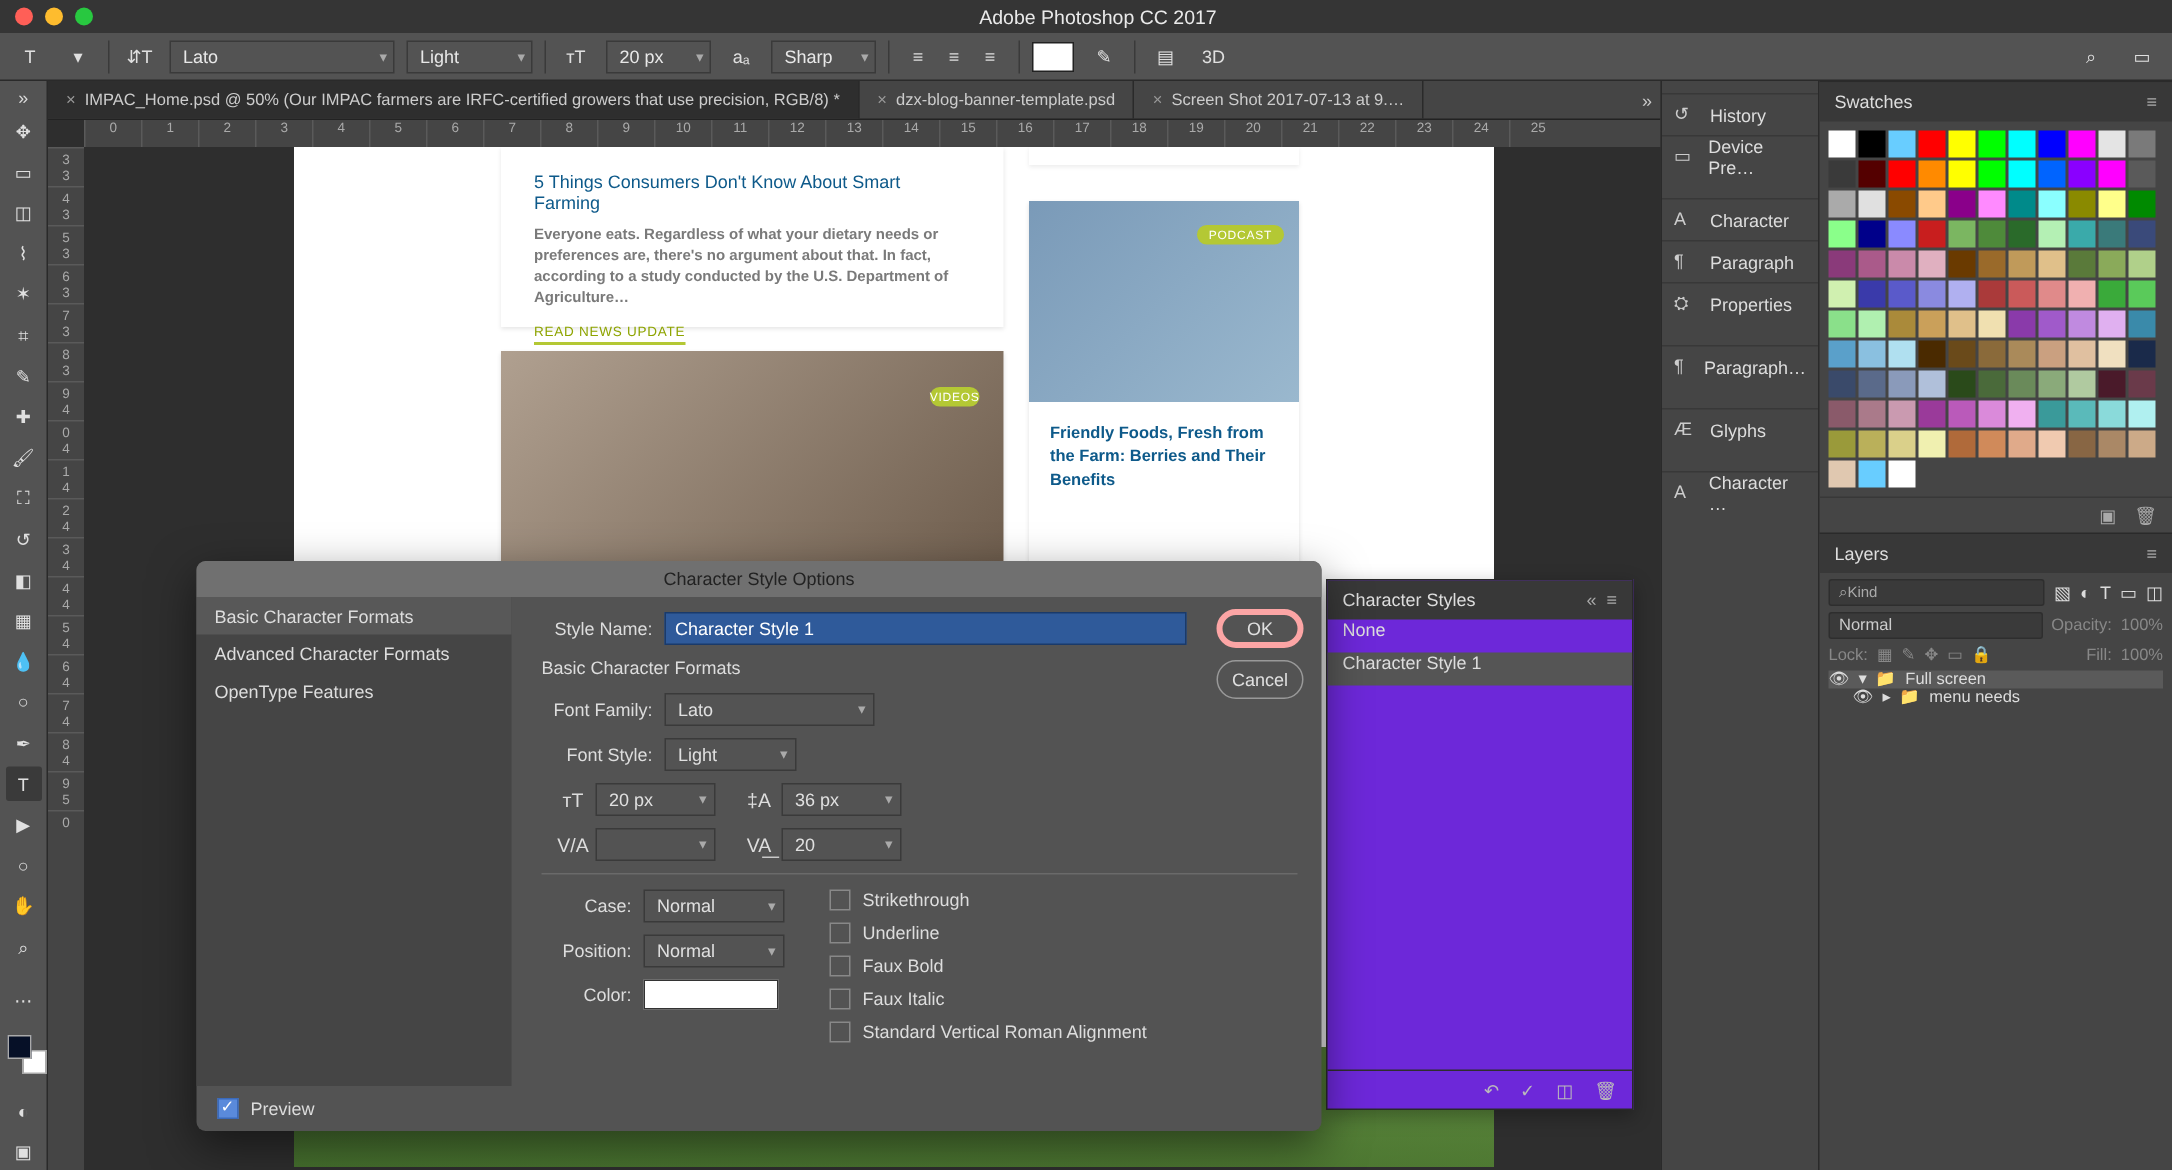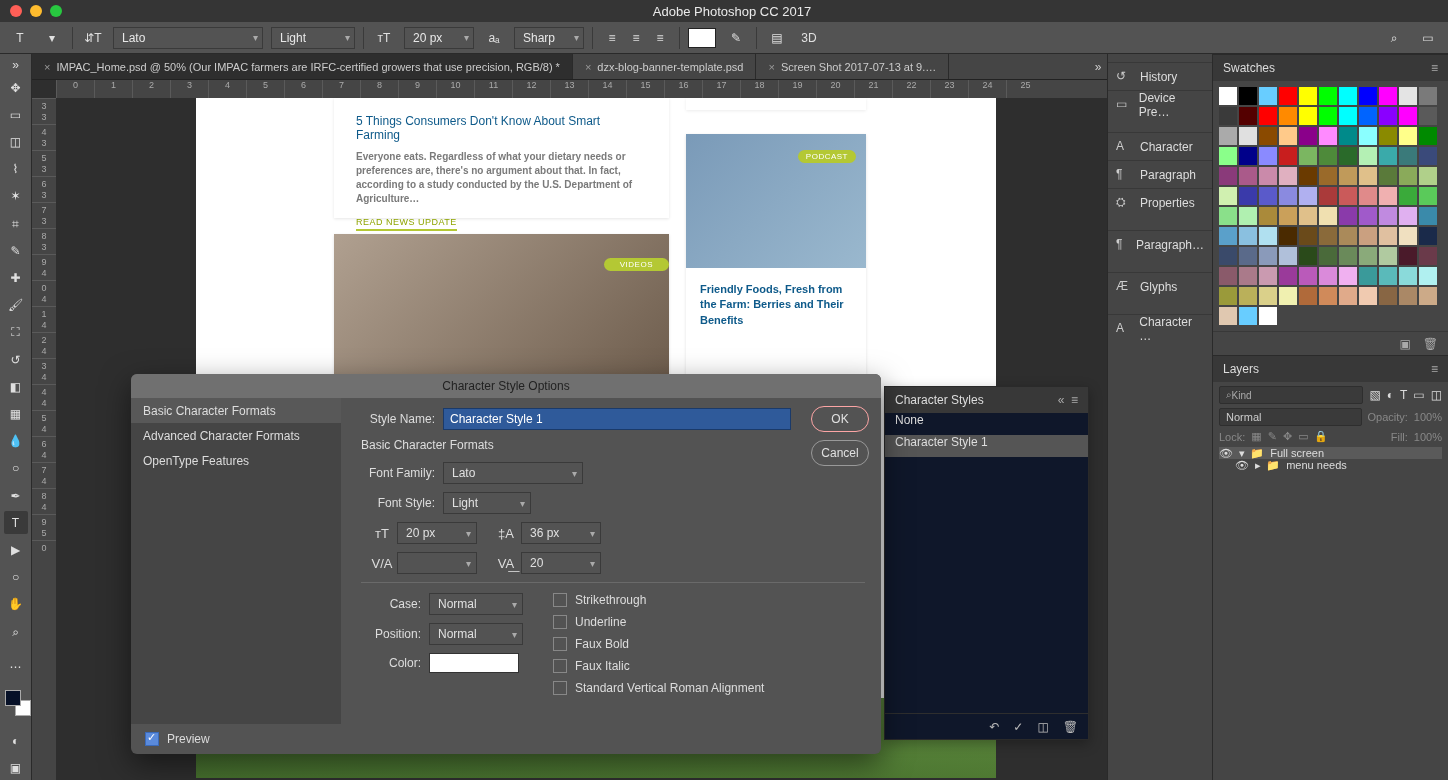--- a/index.html
+++ b/index.html
@@ -46,21 +46,21 @@
   .card1 p{color:#7a7a7a;font-size:10px;line-height:1.4;margin-bottom:10px;font-weight:bold;}
   .card1 a{color:#8ea400;font-size:9px;letter-spacing:.5px;border-bottom:2px solid #b4c834;padding-bottom:2px;}
   .card2{position:absolute;left:654px;top:18px;width:180px;height:12px;background:#fff;box-shadow:0 1px 3px rgba(0,0,0,.08);}
   .card3{position:absolute;left:654px;top:54px;width:180px;height:270px;background:#fff;box-shadow:0 1px 3px rgba(0,0,0,.12);}
   .card3 .img{height:134px;background:linear-gradient(135deg,#7a9ab8,#9ab8ce);position:relative;}
   .card3 .badge{position:absolute;right:10px;top:16px;background:#b4c834;color:#fff;font-size:8px;padding:2px 8px;border-radius:8px;letter-spacing:.5px;}
   .card3 .body{padding:14px;}
   .card3 h5{color:#0e5a8a;font-size:11px;line-height:1.4;}
   .card4{position:absolute;left:302px;top:154px;width:335px;height:170px;background:#fff;box-shadow:0 1px 3px rgba(0,0,0,.12);}
   .card4 .img{height:170px;background:linear-gradient(135deg,#b0a090,#6b5a4a);position:relative;}
-  .card4 .badge{position:absolute;right:0;top:24px;background:#b4c834;color:#fff;font-size:8px;padding:2px 16px;border-radius:8px;letter-spacing:.5px;}
+  .card4 .badge{position:absolute;right:16px;top:24px;background:#b4c834;color:#fff;font-size:8px;padding:2px 0;border-radius:8px;letter-spacing:.5px;}
   .hero{position:absolute;left:164px;top:618px;width:800px;height:80px;background:linear-gradient(rgba(80,120,60,.6),rgba(60,100,40,.7)),linear-gradient(120deg,#5a8a3a,#7aaa4a);display:flex;align-items:center;justify-content:center;}
   .hero span{color:#fff;font-size:11px;letter-spacing:2px;border-bottom:2px solid #d4e834;padding-bottom:3px;}
   
   .rightstrip{width:105px;background:#454545;border-left:1px solid #2a2a2a;display:flex;flex-direction:column;}
   .stripitem{height:28px;display:flex;align-items:center;gap:8px;padding:0 8px;color:#ddd;font-size:12px;border-top:1px solid #383838;}
   .stripitem:first-child{margin-top:8px;}
   .stripitem svg,.stripitem .ic{width:16px;height:16px;color:#ccc;}
   
   .rightpanels{width:236px;background:#454545;border-left:1px solid #2a2a2a;display:flex;flex-direction:column;}
   .panel{border-top:1px solid #2a2a2a;}
@@ -70,21 +70,21 @@
   .sw{width:18px;height:18px;}
   .panel-foot{height:24px;border-top:1px solid #383838;display:flex;justify-content:flex-end;align-items:center;gap:12px;padding:0 10px;color:#aaa;}
   .layers-body{padding:4px 6px;}
   .layerctl{display:flex;align-items:center;gap:6px;margin-bottom:4px;}
   .kindsearch{flex:1;background:#3a3a3a;border:1px solid #2e2e2e;height:18px;border-radius:2px;display:flex;align-items:center;padding:0 6px;color:#aaa;font-size:10px;}
   .layerrow{display:flex;align-items:center;gap:6px;color:#ddd;font-size:11px;line-height:12px;}
   .layerrow.sel{background:#5a5a5a;}
   .blendrow{display:flex;gap:6px;align-items:center;font-size:11px;color:#888;margin-bottom:4px;}
   .blend{background:#3a3a3a;border:1px solid #2e2e2e;height:18px;flex:1;display:flex;align-items:center;padding:0 6px;color:#ccc;border-radius:2px;}
   
-  .cs-panel{position:absolute;left:884px;top:332px;width:205px;background:#0f172a;border:1px solid #2a2a2a;box-shadow:0 4px 12px rgba(0,0,0,.3);}
+  .cs-panel{position:absolute;left:884px;top:332px;width:205px;background:#6d28d9;border:1px solid #2a2a2a;box-shadow:0 4px 12px rgba(0,0,0,.3);}
   .cs-panel .panel-head{background:#383838;}
   .cs-list{min-height:300px;}
   .cs-item{height:22px;display:flex;align-items:flex-start;padding:0 10px;font-size:12px;color:#ddd;}
   .cs-item.sel{background:#555;}
   .cs-foot{height:26px;border-top:1px solid #2e2e2e;display:flex;justify-content:flex-end;align-items:center;gap:14px;padding:0 10px;color:#bbb;}
   
   .dialog{position:absolute;left:131px;top:320px;width:750px;height:380px;background:#535353;border-radius:6px;box-shadow:0 10px 30px rgba(0,0,0,.5);}
   .dialog-title{height:24px;background:#707070;border-radius:6px 6px 0 0;text-align:center;line-height:24px;color:#222;font-size:12px;}
   .dialog-body{display:flex;height:326px;}
   .dlg-side{width:210px;background:#454545;}
@@ -98,21 +98,21 @@
   .dd{height:22px;background:#535353;border:1px solid #3a3a3a;color:#e0e0e0;padding:0 20px 0 8px;position:relative;font-size:12px;display:flex;align-items:center;}
   .dd::after{content:"▾";position:absolute;right:5px;color:#aaa;font-size:10px;}
   .numrow{display:flex;gap:18px;margin-bottom:8px;align-items:center;}
   .numgrp{display:flex;align-items:center;gap:4px;}
   .numgrp .ic{width:22px;color:#ddd;text-align:center;font-size:13px;}
   .chk{display:flex;align-items:center;gap:8px;color:#ddd;font-size:12px;margin-bottom:8px;}
   .chkbox{width:14px;height:14px;border:1px solid #888;background:#535353;}
   .colorbox{width:90px;height:20px;background:#fff;border:1px solid #333;}
   .dlg-buttons{position:absolute;right:12px;top:8px;display:flex;flex-direction:column;gap:8px;}
   .btn{width:58px;height:26px;border-radius:13px;border:1px solid #999;background:#535353;color:#e0e0e0;display:flex;align-items:center;justify-content:center;font-size:12px;}
-  .btn.primary{border:1px solid #fca5a5;}
+  .btn.primary{border:4px solid #fca5a5;}
   .dialog-footer{height:30px;display:flex;align-items:center;padding:0 14px;gap:8px;}
   .dialog-footer .chkbox.on{background:#5a8adb;border-color:#3a6abb;position:relative;}
   .dialog-footer .chkbox.on::after{content:"✓";position:absolute;left:1px;top:-2px;color:#fff;font-size:11px;}
   hr.div{border:none;border-top:1px solid #6a6a6a;margin:8px 0 10px;}
   .alignbtns{display:flex;gap:2px;}
   .alignbtns div{width:22px;height:20px;display:flex;align-items:center;justify-content:center;color:#ddd;}
 </style>
 </head>
 <body>
 

